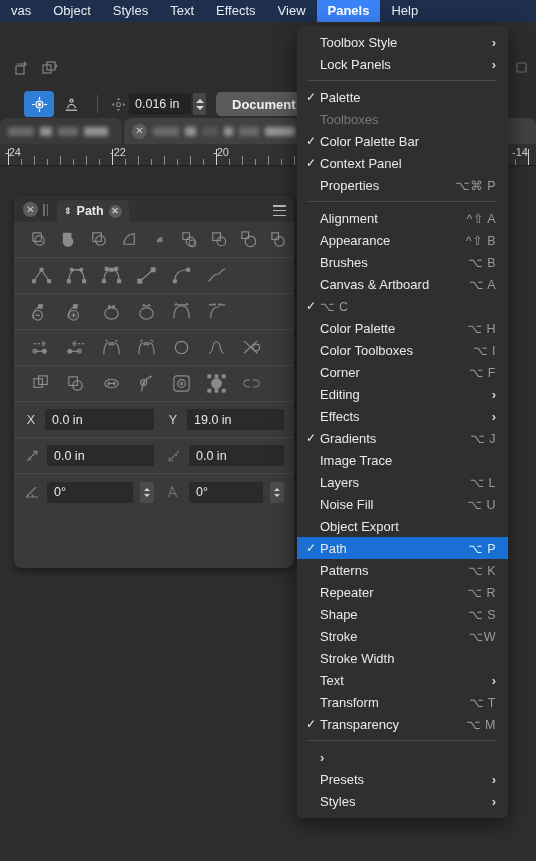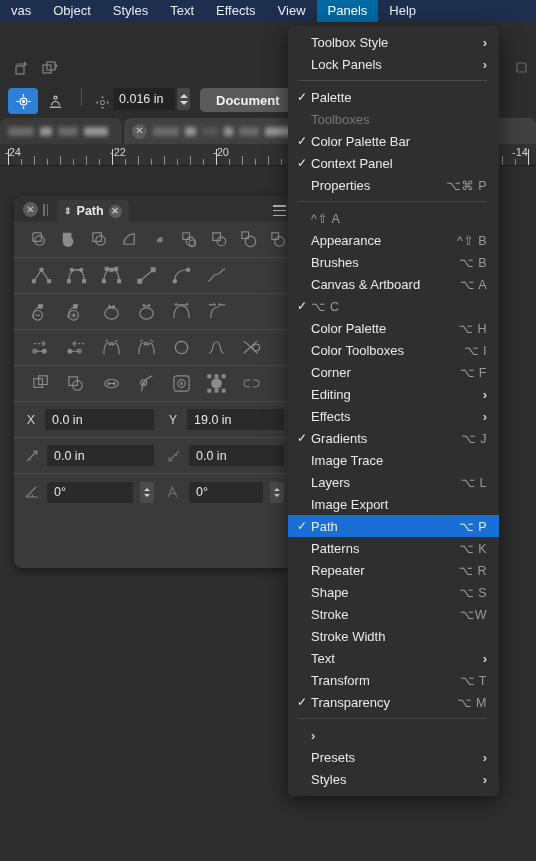--- a/index.html
+++ b/index.html
@@ -18,37 +18,37 @@
     background: #1d2f4d;
     display: flex; align-items: center;
     z-index: 40;
   }
   .menubar-item {
     height: 22px; line-height: 22px;
     padding: 0 11px;
     color: #e8ebef; font-size: 13px;
     white-space: nowrap;
   }
-  .menubar-item.active { background: #0369a1; color: #ffffff; }
+  .menubar-item.active { background: #3b82f6; color: #ffffff; font-weight: bold; }
 
   
   .appbg {
     position: absolute; top: 22px; left: 0; width: 536px; height: 839px;
     background: #2d2d2d;
   }
   .toolbar {
     position: absolute; top: 22px; left: 0; width: 536px; height: 96px;
     background: #2d2d2d;
   }
   .tb-row1 {
     position: absolute; top: 33px; left: 0; width: 536px; height: 30px;
   }
   .tb-row2 {
     position: absolute; top: 66px; left: 0; width: 536px; height: 32px;
-    display: flex; align-items: flex-start; padding-left: 8px;
+    display: flex; align-items: center; padding-left: 24px;
   }
   .tbicon {
     width: 28px; height: 28px;
     display: inline-flex; align-items: center; justify-content: center;
     opacity: .55;
   }
   .tbicon svg { display: block; }
   .tb-left { position: absolute; left: 8px; top: 0; display: flex; }
   .tb-right { position: absolute; right: 0px; top: 0; display: flex; }
 
@@ -189,21 +189,21 @@
     width: 14px; height: 21px; background: #4b4b4b; border-radius: 0 3px 3px 0;
     display: flex; flex-direction: column; align-items: center;
     justify-content: center; gap: 3px; flex: 0 0 14px;
   }
   .ministep i { display:block; width:0;height:0;border-left:3px solid transparent;border-right:3px solid transparent; }
   .ministep i.up { border-bottom: 3px solid #d0d0d0; }
   .ministep i.dn { border-top: 3px solid #d0d0d0; }
 
   
   .menu {
-    position: absolute; left: 288px; top: 26px; width: 211px;
+    position: absolute; left: 297px; top: 26px; width: 211px;
     background: #2f2f2f; border-radius: 6px;
     box-shadow: 0 6px 22px rgba(0,0,0,.55);
     padding: 5px 0 6px 0;
     z-index: 50;
   }
   .mi {
     height: 22px; display: flex; align-items: center;
     padding: 0 12px 0 9px; color: #e9e9e9; font-size: 13px;
     position: relative;
   }
@@ -767,20 +767,21 @@
         <span class="mlabel">Context Panel</span>
       </div>
       <div class="mi">
         <span class="chk"></span>
         <span class="mlabel">Properties</span>
         <span class="mkey">⌥⌘ P</span>
       </div>
       <div class="msep"></div>
       <div class="mi">
         <span class="chk"></span>
+        <span class="mlabel">Alignment</span>
         <span class="mkey">^⇧ A</span>
       </div>
       <div class="mi">
         <span class="chk"></span>
         <span class="mlabel">Appearance</span>
         <span class="mkey">^⇧ B</span>
       </div>
       <div class="mi">
         <span class="chk"></span>
         <span class="mlabel">Brushes</span>
@@ -829,21 +830,26 @@
         <span class="chk"></span>
         <span class="mlabel">Image Trace</span>
       </div>
       <div class="mi">
         <span class="chk"></span>
         <span class="mlabel">Layers</span>
         <span class="mkey">⌥ L</span>
       </div>
       <div class="mi">
         <span class="chk"></span>
-        <span class="mlabel">Image Export</span>
+        <span class="mlabel">Noise Fill</span>
+        <span class="mkey">⌥ U</span>
+      </div>
+      <div class="mi">
+        <span class="chk"></span>
+        <span class="mlabel">Object Export</span>
       </div>
       <div class="mi sel">
         <span class="chk">✓</span>
         <span class="mlabel">Path</span>
         <span class="mkey">⌥ P</span>
       </div>
       <div class="mi">
         <span class="chk"></span>
         <span class="mlabel">Patterns</span>
         <span class="mkey">⌥ K</span>

